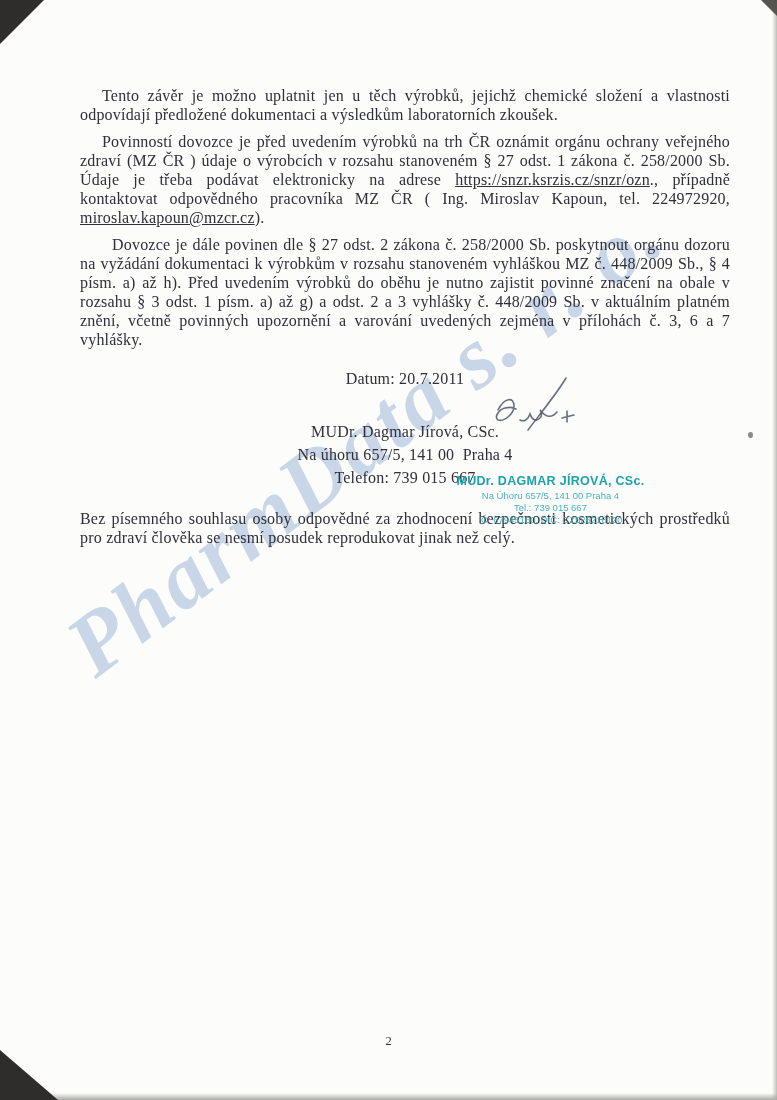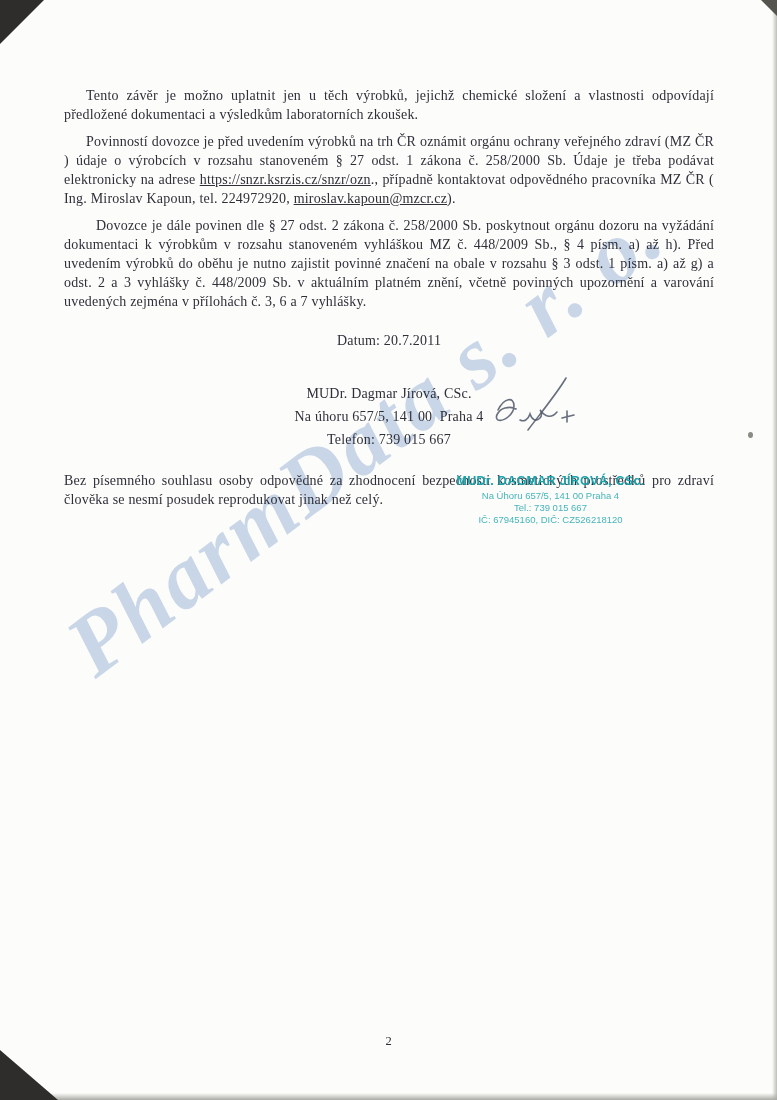--- a/index.html
+++ b/index.html
@@ -25,23 +25,23 @@
     transform: rotate(-37deg);
     transform-origin: 0 50%;
     z-index: 1;
     line-height: 1;
     pointer-events: none;
   }
 
   
   .content {
     position: absolute;
-    left: 64px; top: 86px; width: 650px;
+    left: 80px; top: 86px; width: 650px;
     z-index: 3;
-    font-size: 14px;
+    font-size: 16px;
     letter-spacing: 0.2px;
     line-height: 19px;
   }
   .par { margin: 0 0 8px 0; text-align: justify; }
   .indent1 { text-indent: 22px; }
   .indent2 { text-indent: 32px; }
   .link { text-decoration: underline; }
   .line { margin: 0; line-height: 23px; text-align: center; }
   .pre { white-space: pre-wrap; }
   .datum { margin-top: 18px; }

